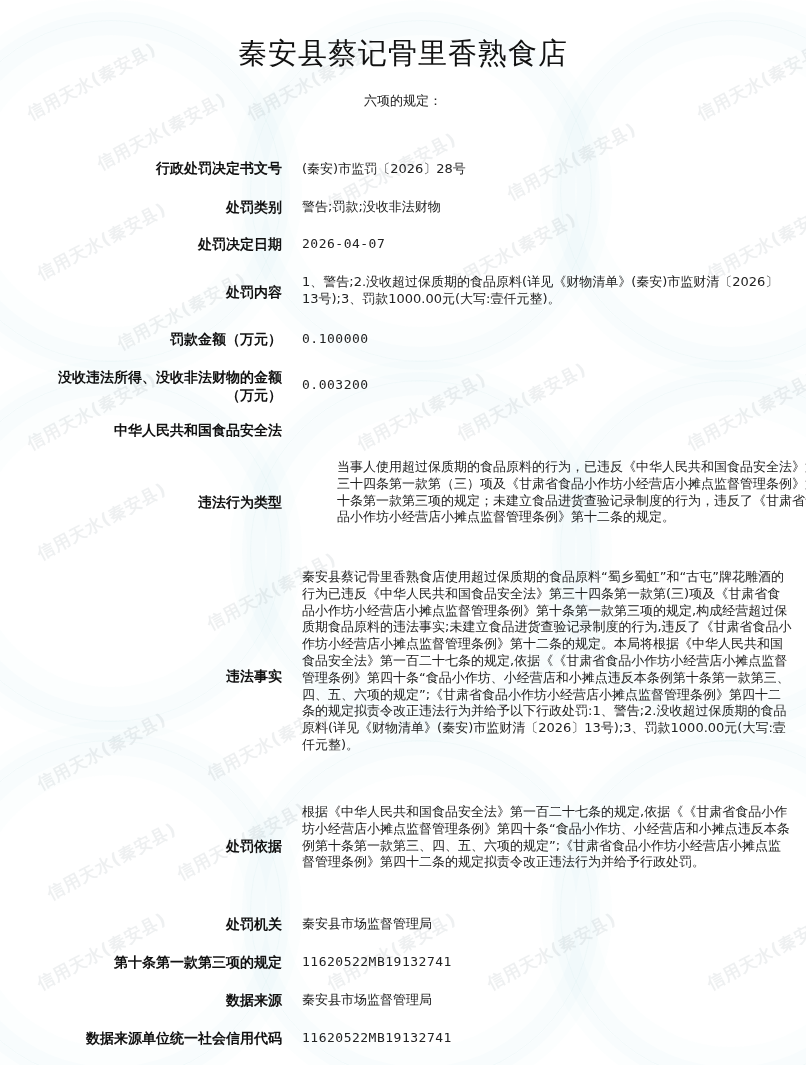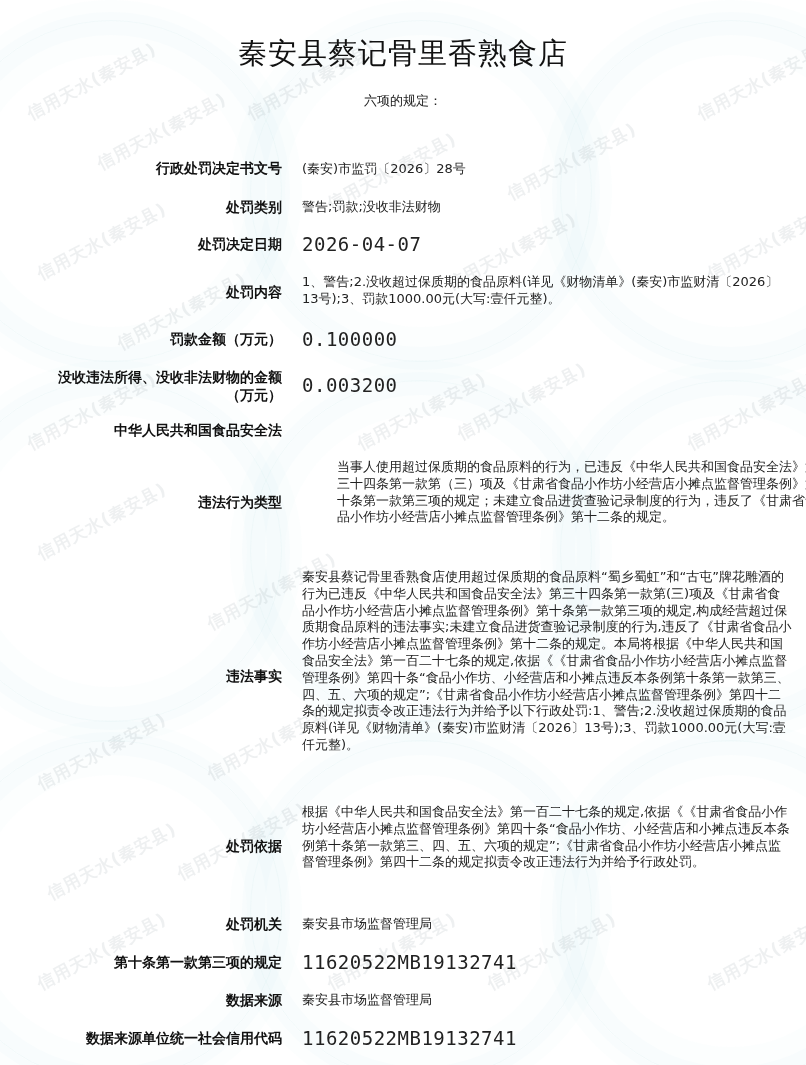--- a/index.html
+++ b/index.html
@@ -79,21 +79,21 @@
     .value {
       position: absolute;
       left: 302px;
       width: 490px;
       font-size: 13px;
       line-height: 16.8px;
       color: #222;
     }
     .value.mono {
       font-family: "DejaVu Sans Mono", "Liberation Mono", monospace;
-      font-size: 19px;
+      font-size: 13px;
       letter-spacing: 0.5px;
     }
   </style>
 </head>
 <body>
 
 <div class="bg">
   <div class="rosette" style="left:-60px; top:20px; width:340px; height:340px;"></div>
   <div class="rosette" style="left:250px; top:20px; width:340px; height:340px;"></div>
   <div class="rosette" style="left:560px; top:20px; width:340px; height:340px;"></div>

